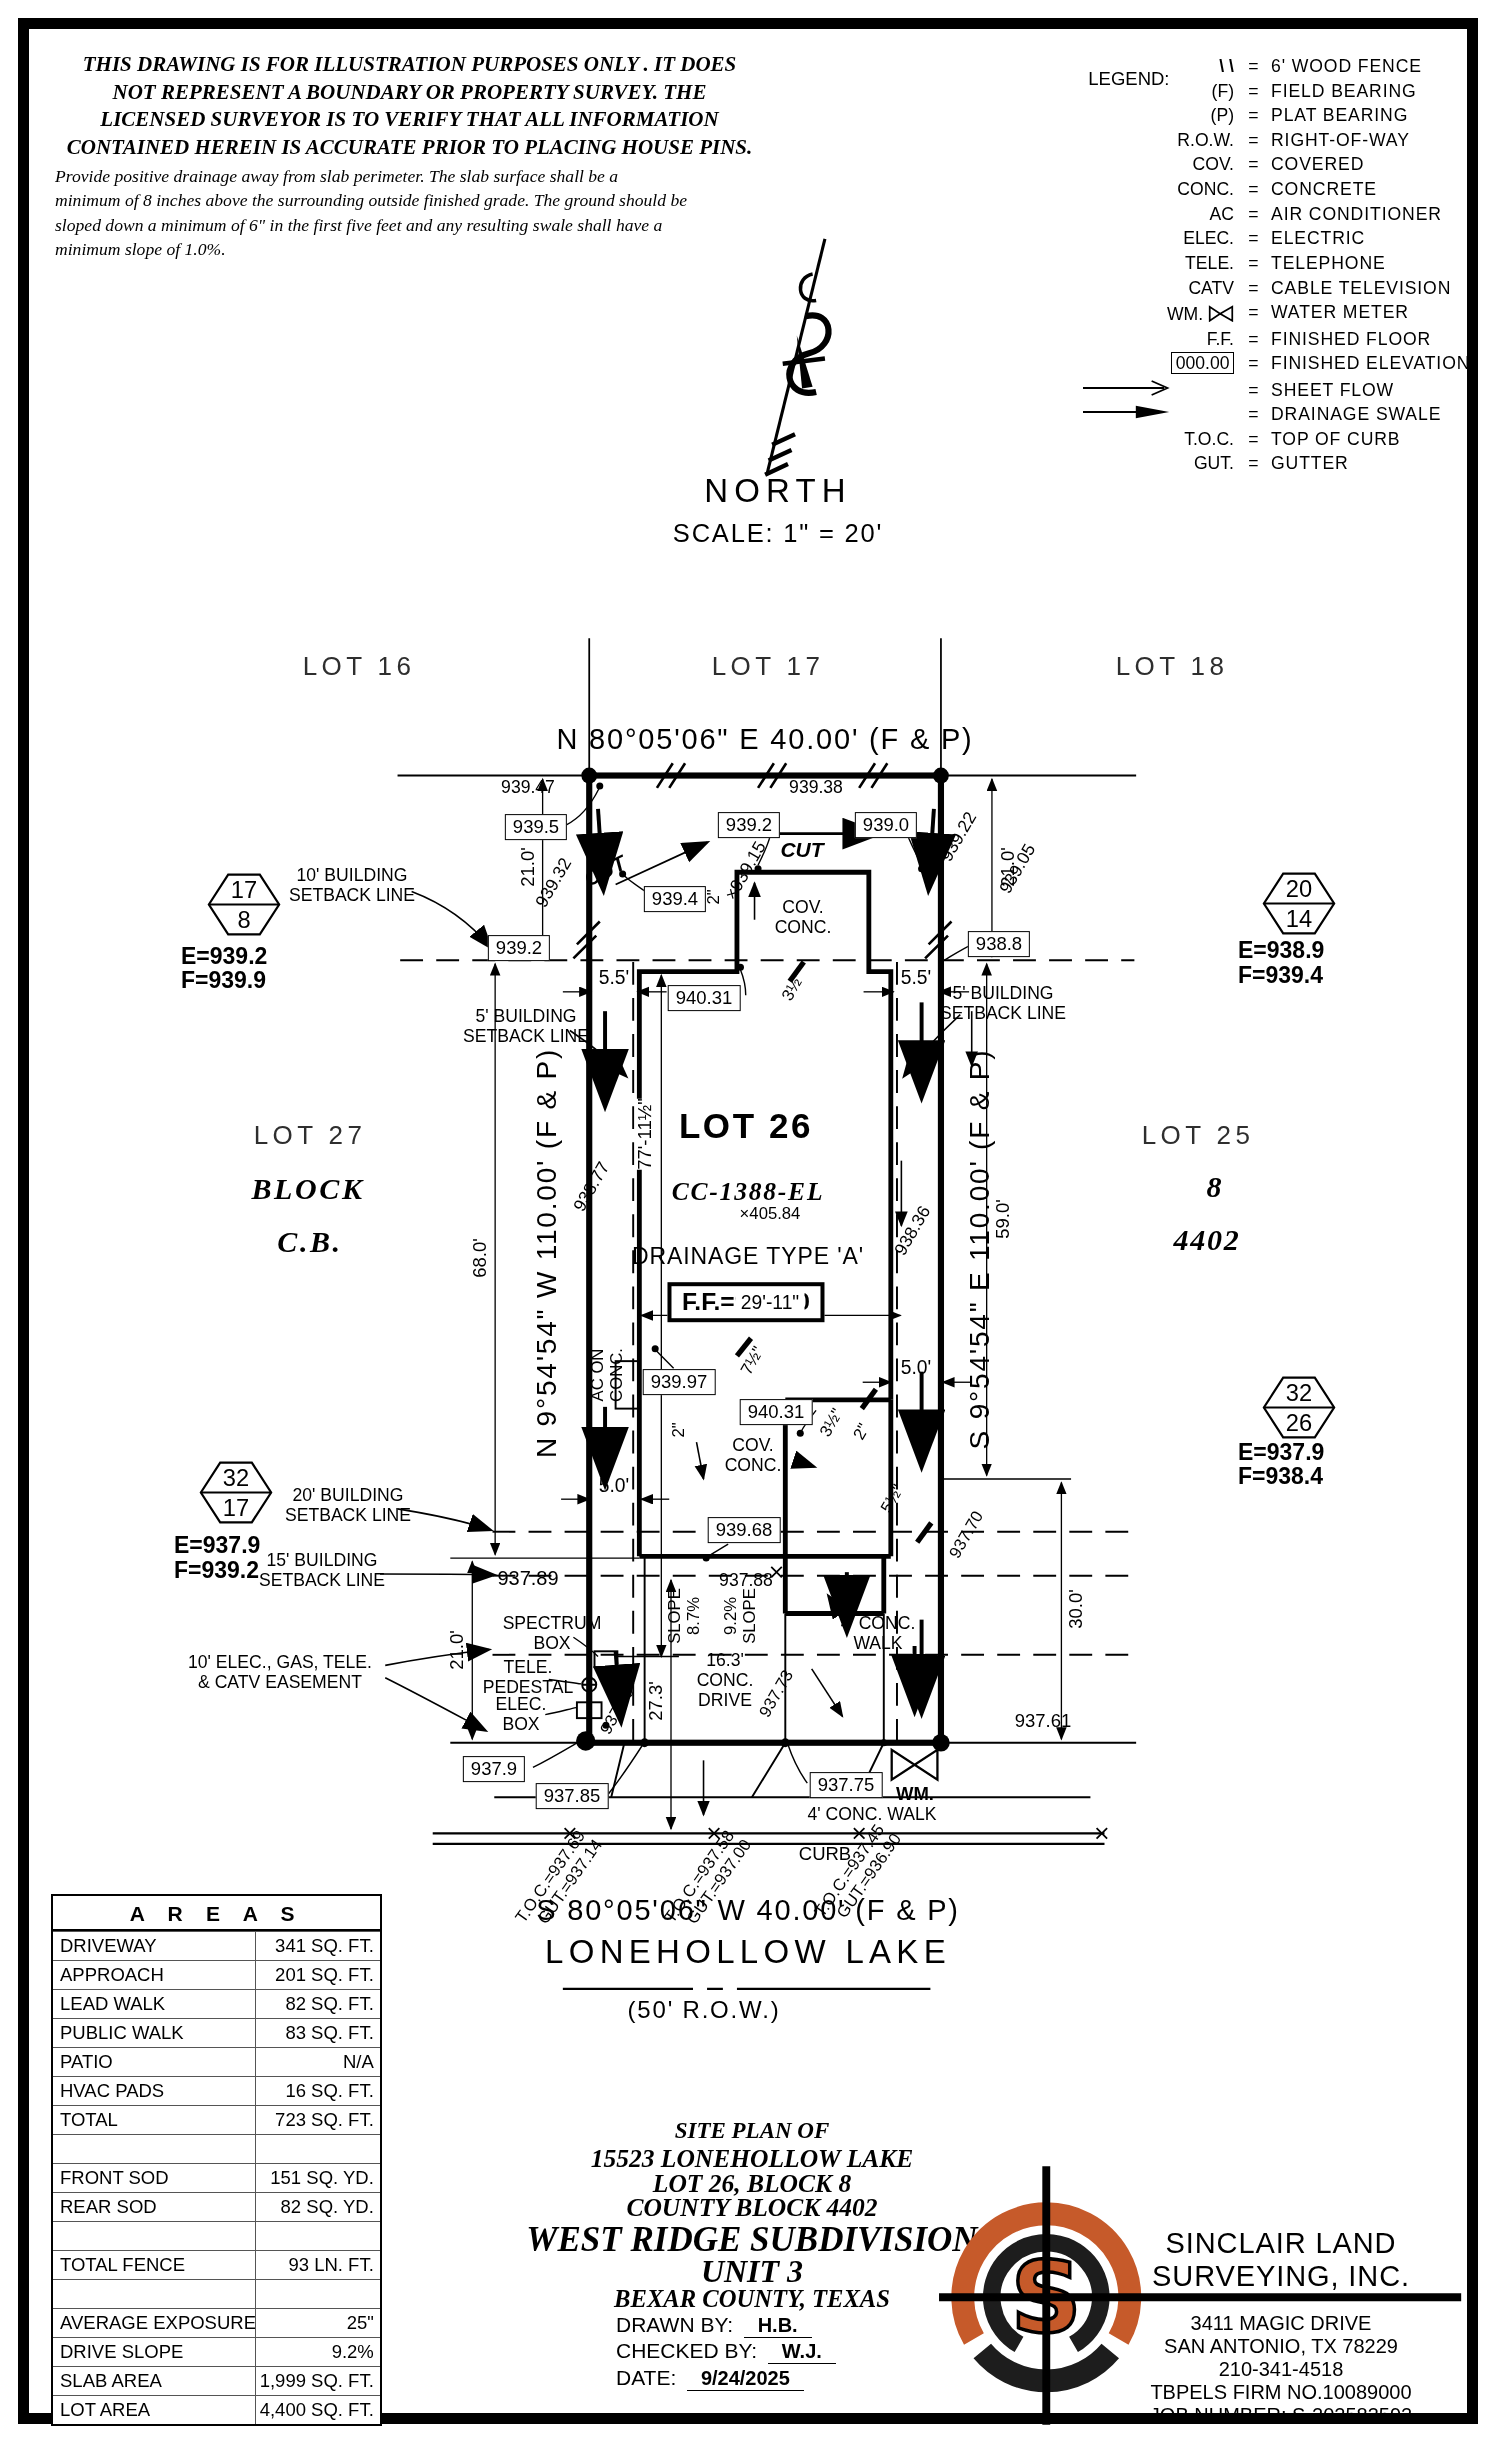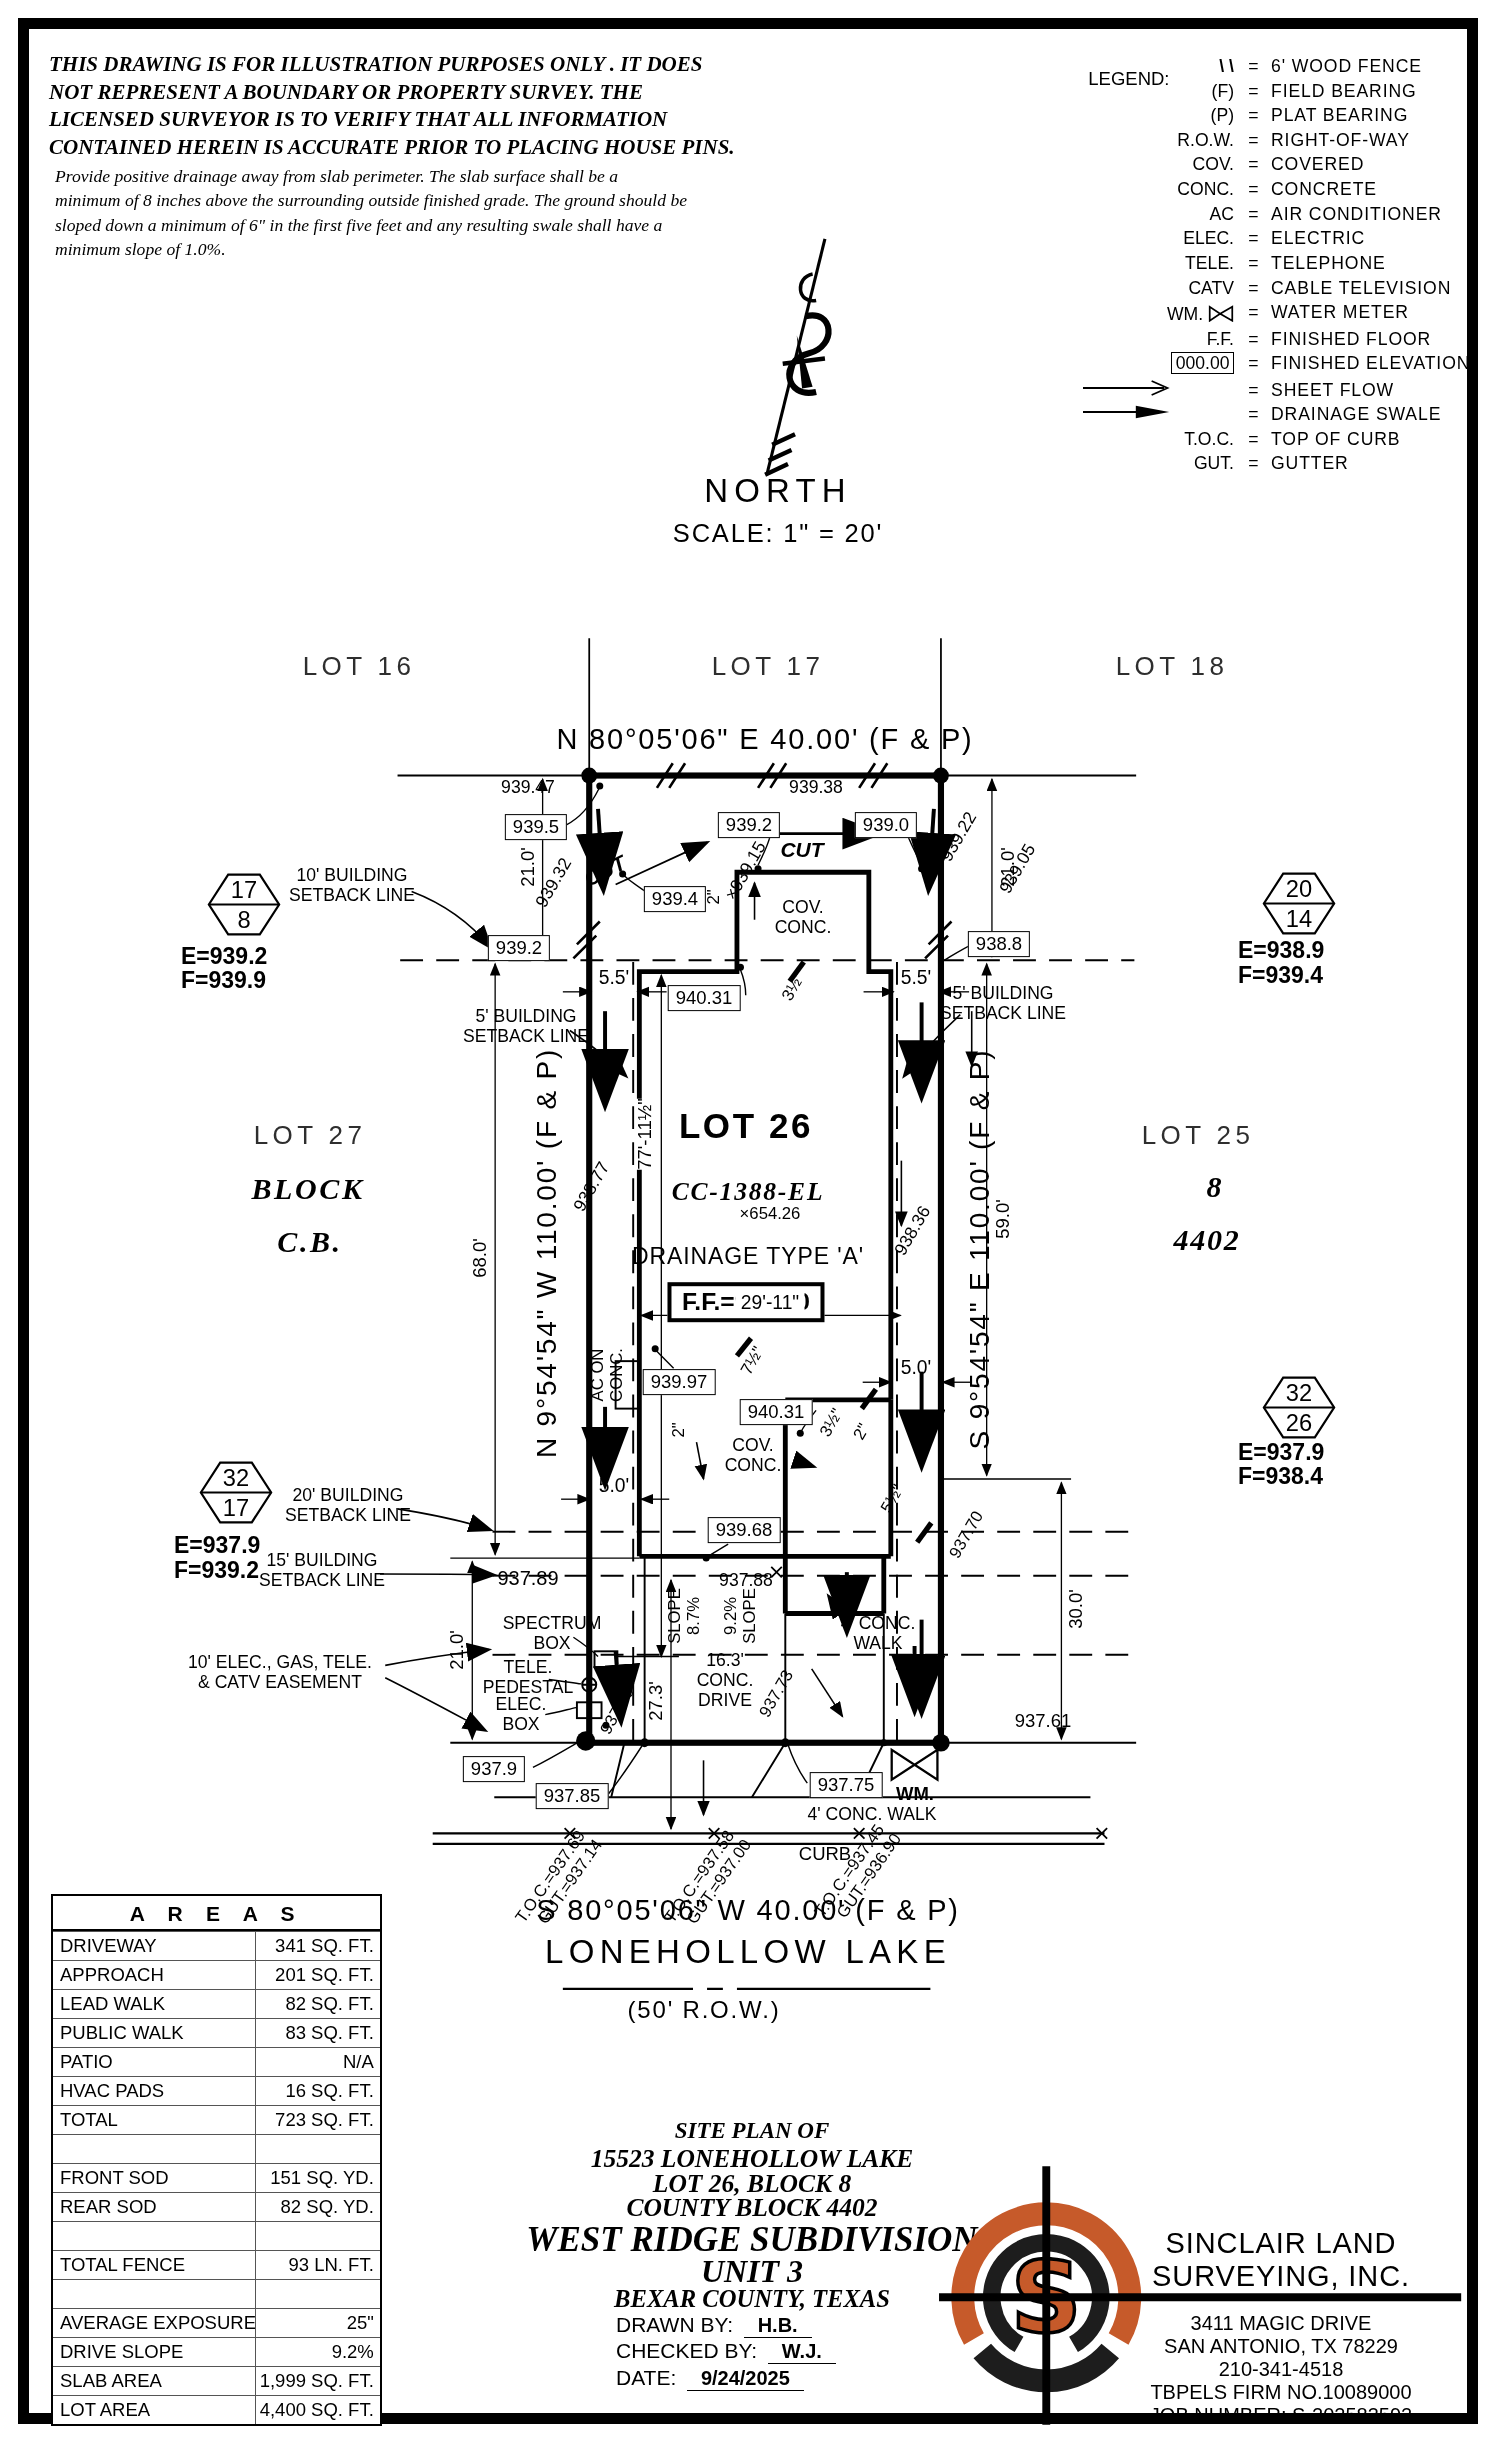--- a/index.html
+++ b/index.html
@@ -15,21 +15,21 @@
   .rt{transform:translate(-50%,-50%) rotate(-55deg);}
   .gray{color:#2e2e2e;}
   .si{font-family:"Liberation Serif",serif;font-style:italic;font-weight:bold;}
   .ebox{position:absolute;transform:translate(-50%,-50%);border:1.8px solid #000;background:#fff;
         padding:0.9px 7px;font:18.5px "Liberation Sans",sans-serif;white-space:nowrap;}
   .ffb{position:absolute;transform:translate(-50%,-50%);border:4.4px solid #000;background:#fff;
        padding:1.8px 10.6px;font:bold 24.6px "Liberation Sans",sans-serif;white-space:nowrap;}
   svg{position:absolute;left:0;top:0;}
   
   #disc1{position:absolute;left:49px;top:51px;width:721px;font:bold italic 21px "Liberation Serif",serif;
-         font-style:italic;white-space:pre-line;line-height:1.32;}
+         font-style:italic;white-space:pre-line;line-height:1.32;text-align:center;}
   #disc2{position:absolute;left:55px;top:164px;width:739px;font:italic 17.6px "Liberation Serif",serif;
          white-space:pre-line;line-height:1.38;}
   
   #legend{position:absolute;left:1083px;top:56px;width:378px;font-size:17.6px;}
   .lrow{position:absolute;left:0;width:378px;height:23px;}
   .lsym{position:absolute;left:0;width:151px;text-align:right;}
   .leq{position:absolute;left:160px;width:21px;text-align:center;}
   .llab{position:absolute;left:188px;white-space:nowrap;letter-spacing:0.9px;}
   .lgbox{border:1.8px solid #000;padding:0 3.5px;}
   
@@ -360,21 +360,21 @@
 
   <div class="lb gray" style="left:310px;top:1136px;font-size:26px;letter-spacing:4.4px">LOT 27</div>
   <div class="lb si" style="left:308px;top:1189px;font-size:30px;letter-spacing:2.6px">BLOCK</div>
   <div class="lb si" style="left:310px;top:1242px;font-size:30px;letter-spacing:2.6px">C.B.</div>
   <div class="lb gray" style="left:1198px;top:1136px;font-size:26px;letter-spacing:4.4px">LOT 25</div>
   <div class="lb si" style="left:1214px;top:1187px;font-size:30px">8</div>
   <div class="lb si" style="left:1207px;top:1240px;font-size:30px;letter-spacing:1.8px">4402</div>
 
   <div class="lb" style="left:746px;top:1126px;font-size:35px;font-weight:bold;letter-spacing:2.6px">LOT 26</div>
   <div class="lb si" style="left:748px;top:1192px;font-size:25.5px;letter-spacing:1.8px">CC-1388-EL</div>
-  <div class="lb" style="left:770px;top:1214px;font-size:16.7px">×654.26</div>
+  <div class="lb" style="left:770px;top:1214px;font-size:16.7px">×405.84</div>
   <div class="lb" style="left:748px;top:1256px;font-size:23px;letter-spacing:0.9px">DRAINAGE TYPE 'A'</div>
   <div class="ffb" style="left:746px;top:1302px">F.F.=940.60</div>
   <div class="lb" style="left:770px;top:1303px;font-size:19.3px;background:#fff;padding:0 5.3px">29'-11"</div>
 
   <div class="lb rv" style="left:547px;top:1253px;font-size:28px;letter-spacing:1.8px">N 9°54'54" W 110.00' (F &amp; P)</div>
   <div class="lb rv" style="left:980px;top:1249px;font-size:28px;letter-spacing:1.8px">S 9°54'54" E 110.00' (F &amp; P)</div>
 
   <div class="lb" style="left:605px;top:871px;font-size:21px;font-weight:bold;font-style:italic;transform:translate(-50%,-50%) rotate(-26deg)">CUT</div>
   <div class="lb" style="left:802px;top:850px;font-size:21px;font-weight:bold;font-style:italic">CUT</div>
 

